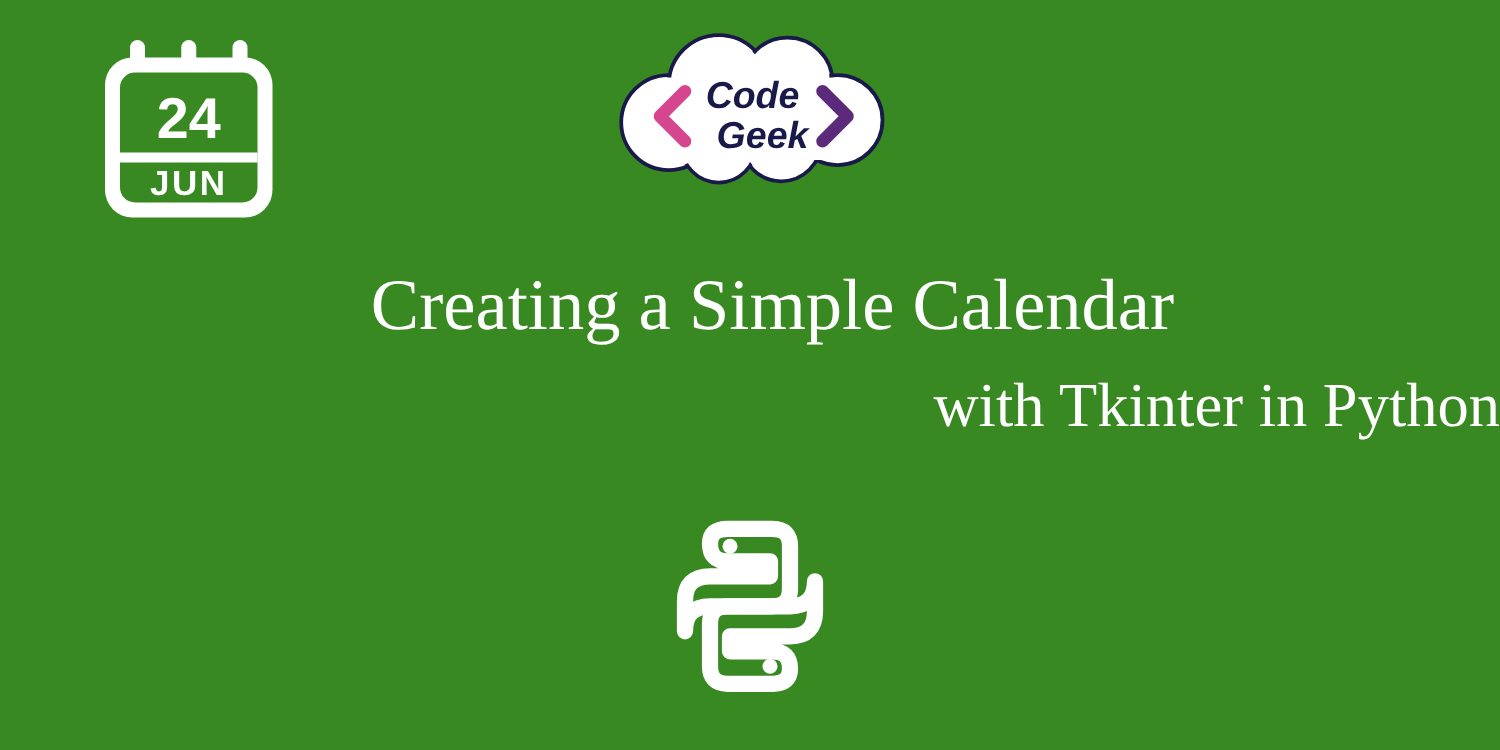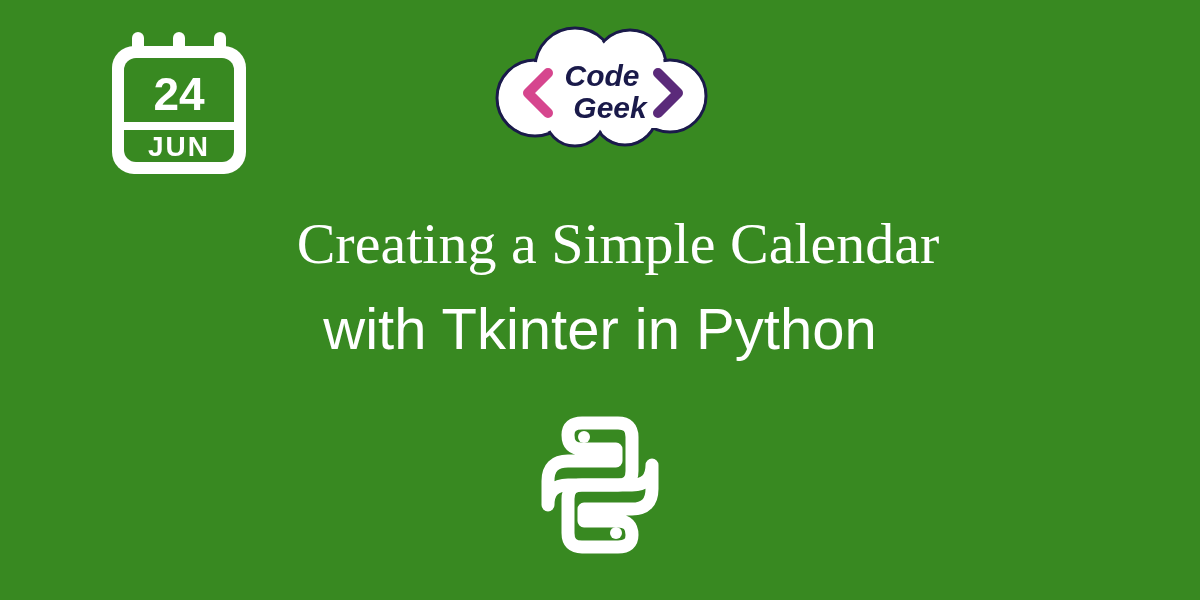--- a/index.html
+++ b/index.html
@@ -7,21 +7,21 @@
       width: 1200px;
       height: 600px;
       background: #388921;
       position: relative;
       font-family: 'Comic Sans MS', 'Chalkboard SE', 'Marker Felt', cursive, sans-serif;
       overflow: hidden;
     }
     .calendar-icon {
       position: absolute;
       top: 28px;
-      left: 104px;
+      left: 76px;
       width: 150px;
       height: 150px;
     }
     .cloud-logo {
       position: absolute;
       top: 18px;
       left: 480px;
       width: 240px;
       height: 140px;
       font-style: italic;
@@ -36,25 +36,25 @@
       font-size: 58px;
       font-weight: 500;
       font-family: 'Comic Sans MS', 'Chalkboard SE', cursive;
       padding-left: 36px;
     }
     .title-line2 {
       position: absolute;
       top: 295px;
       left: 0;
       width: 100%;
-      text-align: center;
+      text-align: right;
       color: #ffffff;
-      font-size: 58px;
+      font-size: 50px;
       font-weight: 500;
-      font-family: Liberation Sans, sans-serif;
+      font-family: Liberation Serif, serif;
     }
     .python-icon {
       position: absolute;
       top: 405px;
       left: 520px;
       width: 160px;
       height: 160px;
     }
   </style>
 </head>

